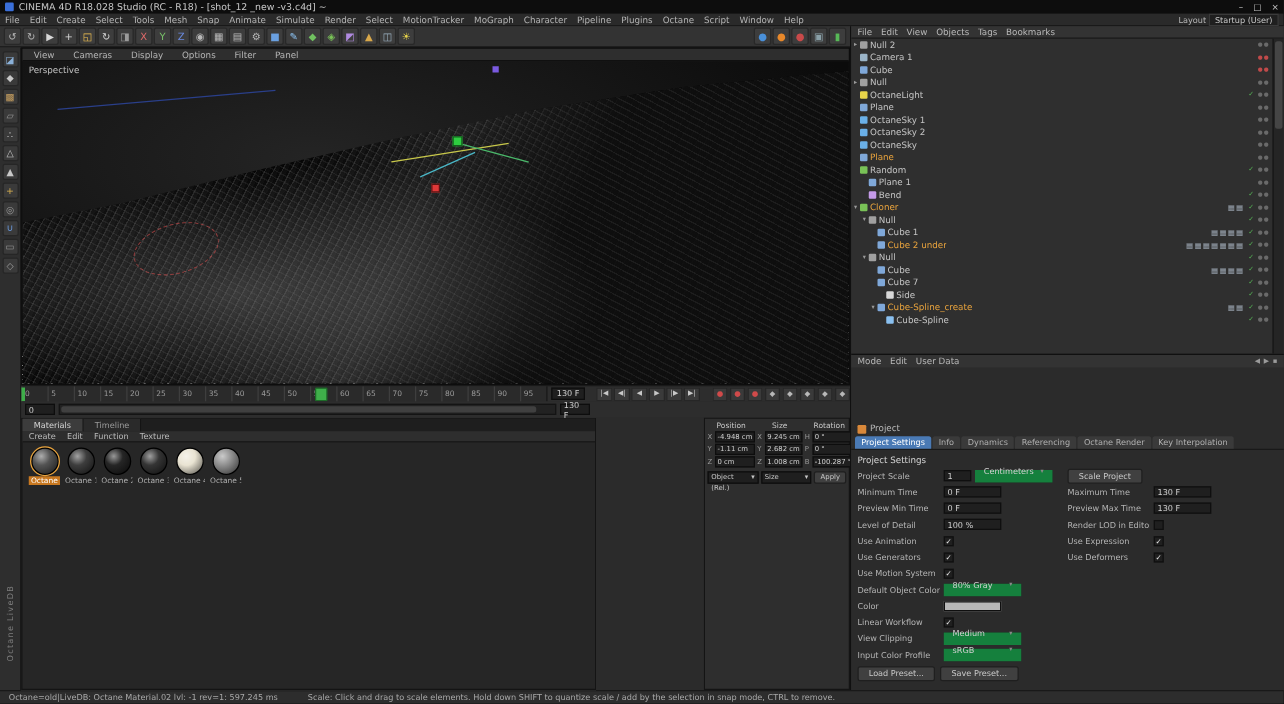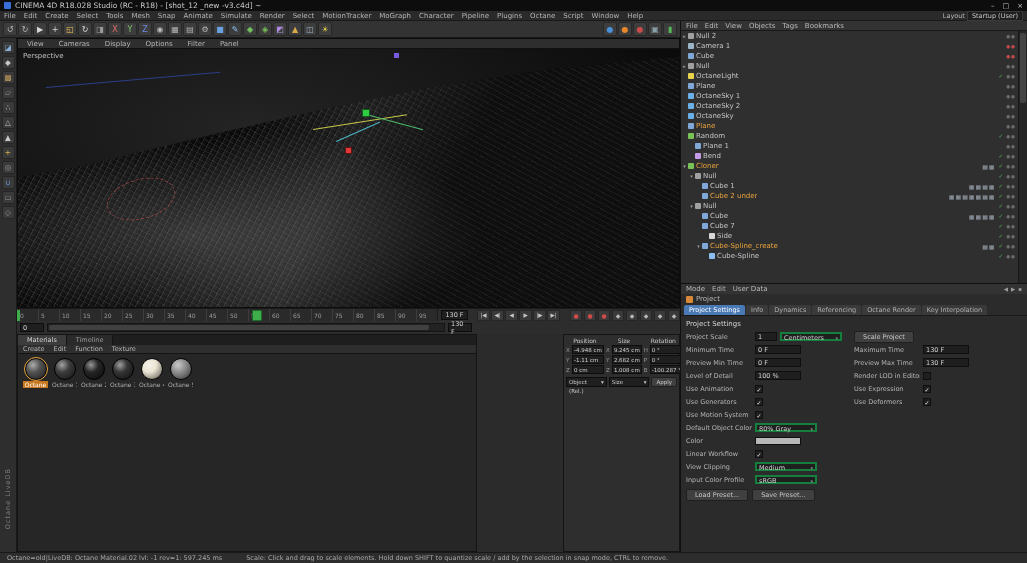--- a/index.html
+++ b/index.html
@@ -135,35 +135,35 @@
   .om-check { font-size:5.5px; color:#57b857; }
   .om-dots { font-size:4.5px; color:#6a6a6a; letter-spacing:1px; }
   .om-dots.red { color:#c04a4a; }
   .om-scroll { position:absolute; right:0; top:10px; bottom:0; width:9px; background:#252525;
     border-left:1px solid #161616; }
   .om-scroll .handle { position:absolute; left:1px; right:1px; top:2px; height:70px; background:#454545; border-radius:2px; }
 
   .am { position:absolute; top:262px; left:0; right:0; bottom:0; background:#2b2b2b; border-top:1px solid #101010; }
   .am-mode { height:10px; display:flex; gap:7px; align-items:center; padding:0 5px; background:#333; font-size:7px; }
   .am-nav { margin-left:auto; display:flex; gap:3px; font-size:5.5px; color:#9a9a9a; }
-  .am-crumb { height:10px; display:flex; gap:3px; align-items:center; padding:0 5px; font-size:7px; }
+  .am-crumb { height:10px; display:flex; gap:3px; align-items:center; padding:0 5px; font-size:7px;margin-top:44px; }
   .crumb-icon { width:7px; height:7px; background:#d9883a; border-radius:1px; }
   .am-tabs { display:flex; gap:1px; padding:1px 3px 0 3px; }
   .am-tab { padding:1px 5px; font-size:6.5px; background:#3a3a3a; color:#b0b0b0; border-radius:2px 2px 0 0;
     white-space:nowrap; }
   .am-tab.active { background:#4a7ab5; color:#fff; }
   .am-body { padding:2px 5px; border-top:1px solid #191919; }
   .sec-header { font-size:7px; color:#d4d4d4; margin:2px 0; }
   .fr { display:flex; align-items:center; height:13px; }
   .half { flex:1; display:flex; align-items:center; gap:3px; min-width:0; }
   .f-label { width:66px; font-size:6.5px; color:#b4b4b4; white-space:nowrap; overflow:hidden; flex:0 0 auto; }
   .f-box { width:46px; height:9px; background:#1f1f1f; border:1px solid #0f0f0f; font-size:6.5px;
     line-height:8px; padding:0 2px; color:#d0d0d0; white-space:nowrap; overflow:hidden; }
-  .f-dd { width:62px; height:9px; background:#1f1f1f; border:2px solid #15803d; font-size:6.5px;
-    line-height:8px; padding:0 2px; color:#d0d0d0; display:flex; justify-content:space-between; white-space:nowrap; }
+  .f-dd { width:62px; height:9px; background:#1f1f1f; border:5px solid #15803d; font-size:6.5px;
+    line-height:8px; padding:0 2px; color:#d0d0d0; display:flex; justify-content:space-between; white-space:nowrap;align-items:flex-end; }
   .f-dd .car { color:#8a8a8a; font-size:5px; }
   .f-check { width:8px; height:8px; background:#1f1f1f; border:1px solid #0f0f0f; color:#e8e8e8;
     font-size:6px; line-height:7px; text-align:center; flex:0 0 auto; }
   .f-btn { background:#404040; border:1px solid #1f1f1f; border-radius:2px; font-size:6.5px;
     padding:1px 8px; color:#c8c8c8; white-space:nowrap; }
   .swatch { width:46px; height:8px; background:#b8b8b8; border:1px solid #0f0f0f; }
   .btn-row { display:flex; gap:4px; margin-top:3px; }
 
   
   .statusbar { position:absolute; bottom:0; left:0; right:0; height:11px; background:#2d2d2d;

